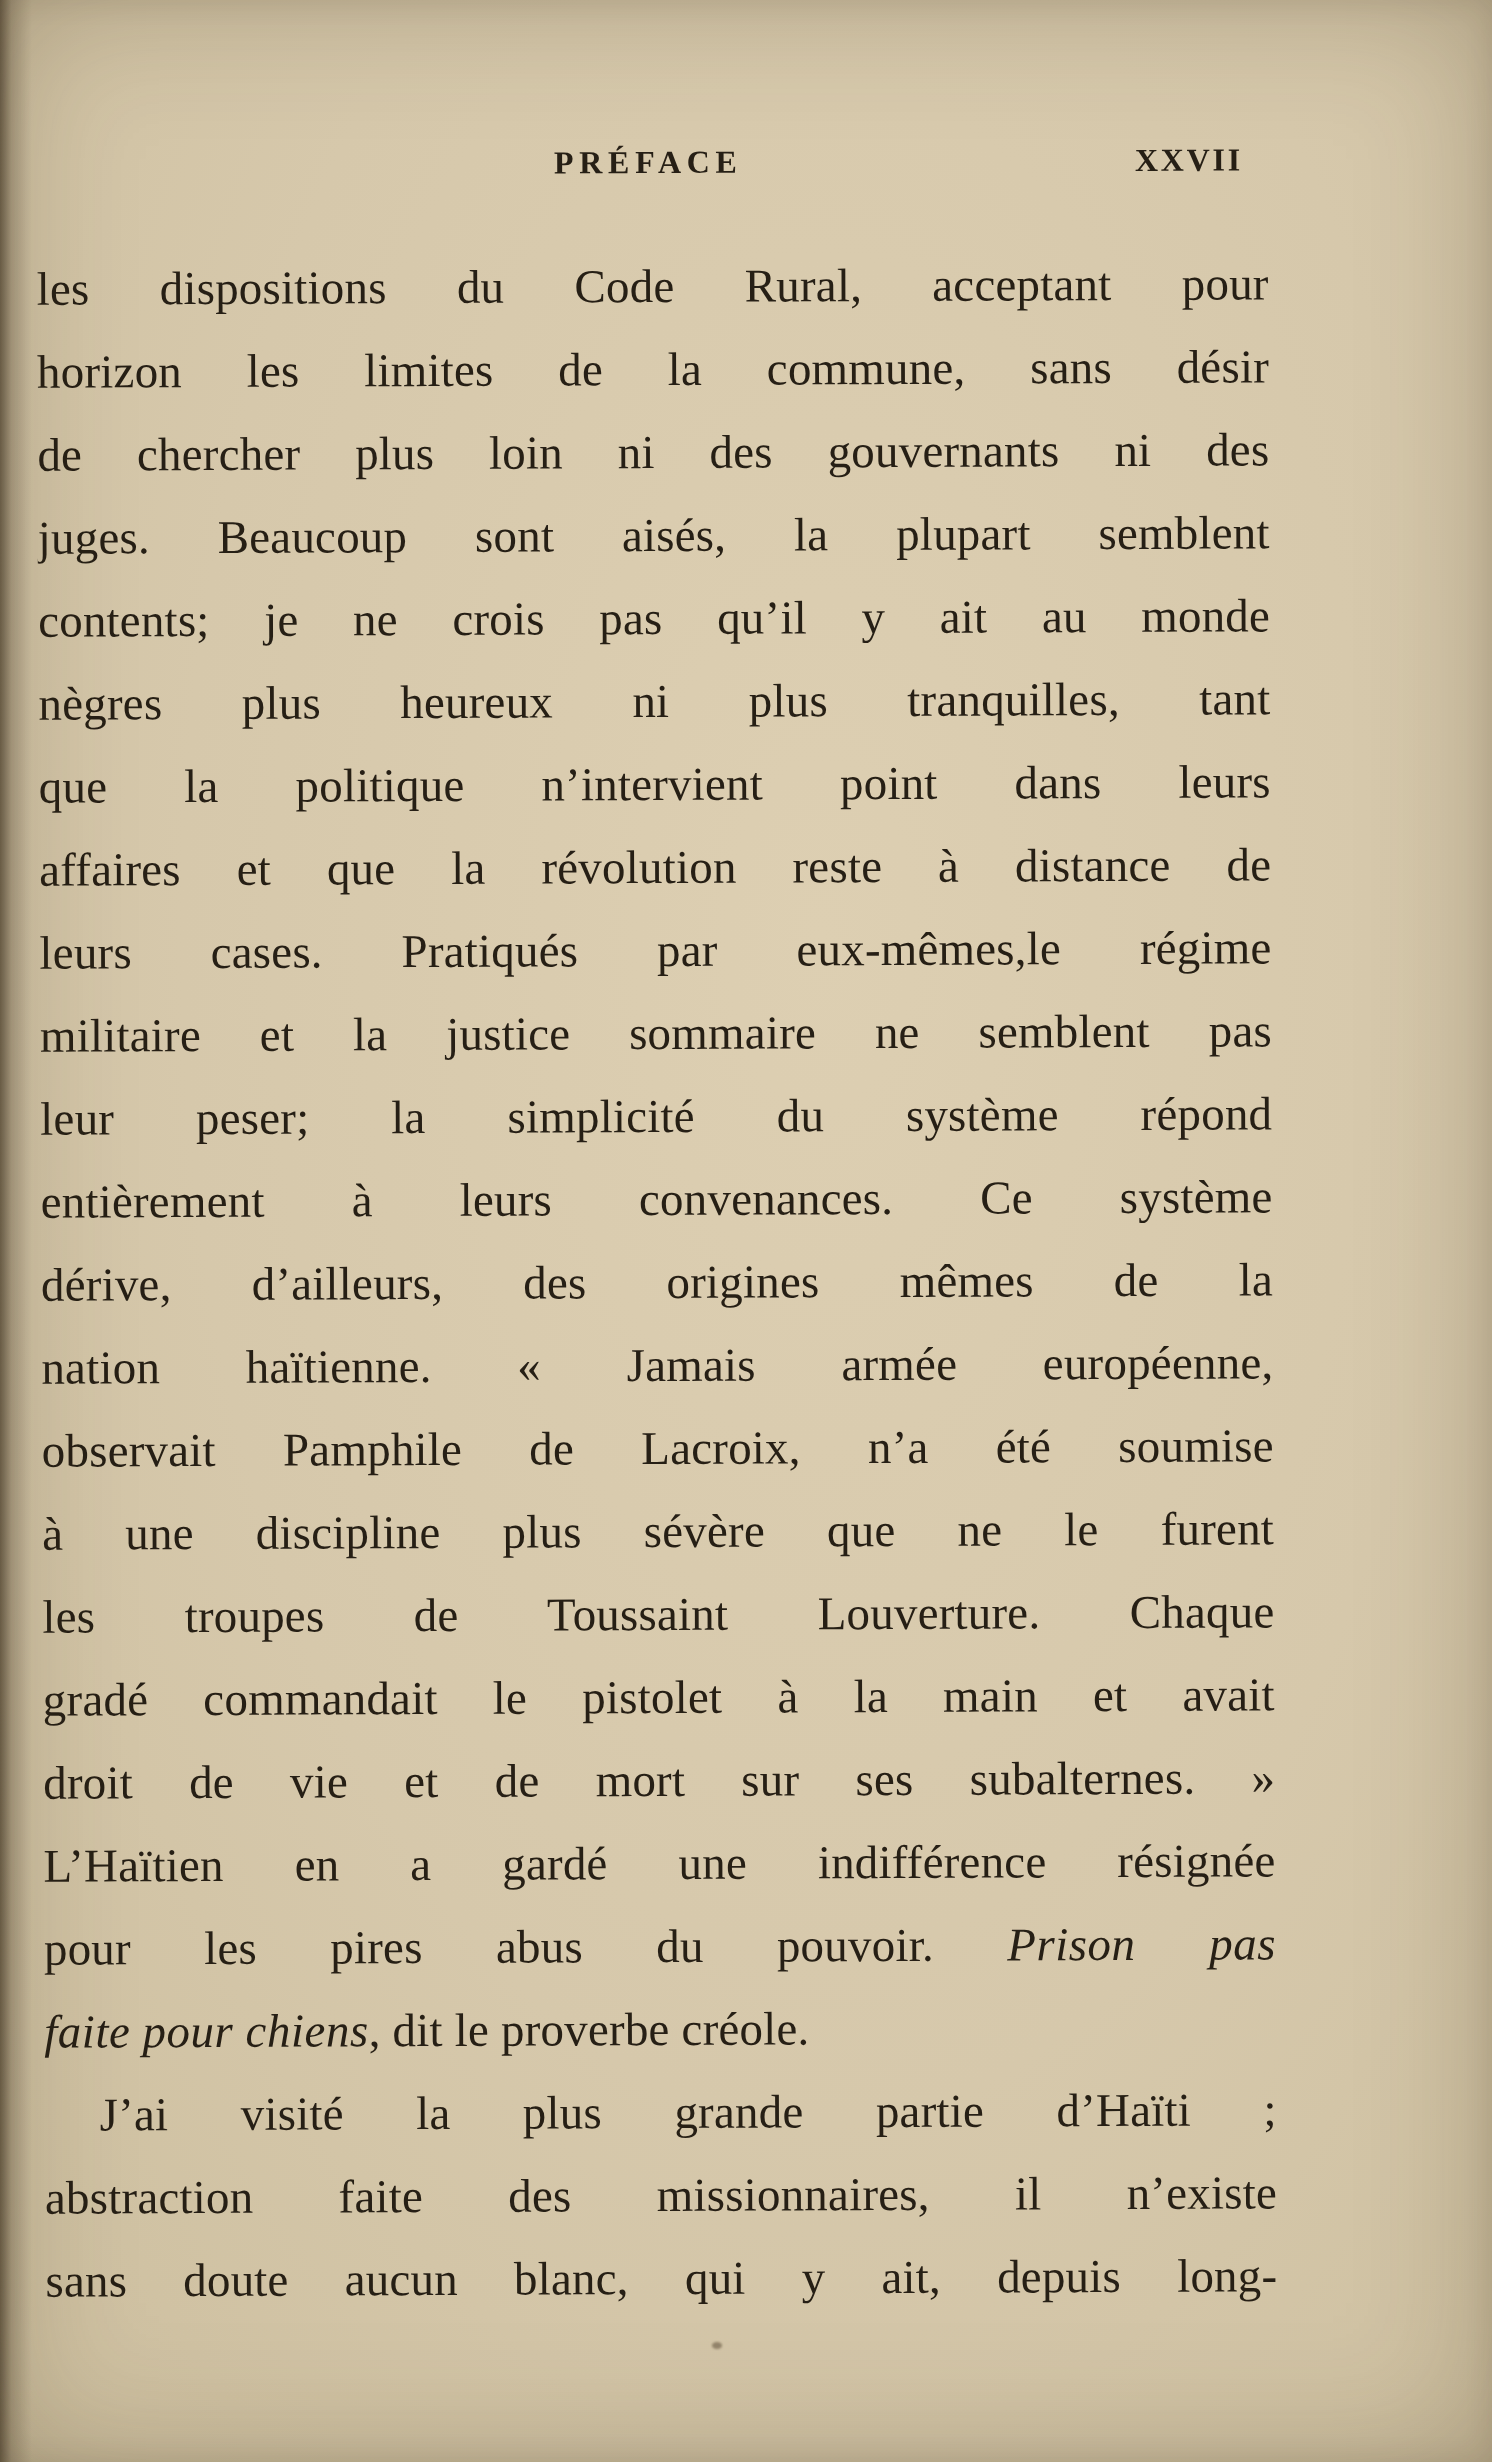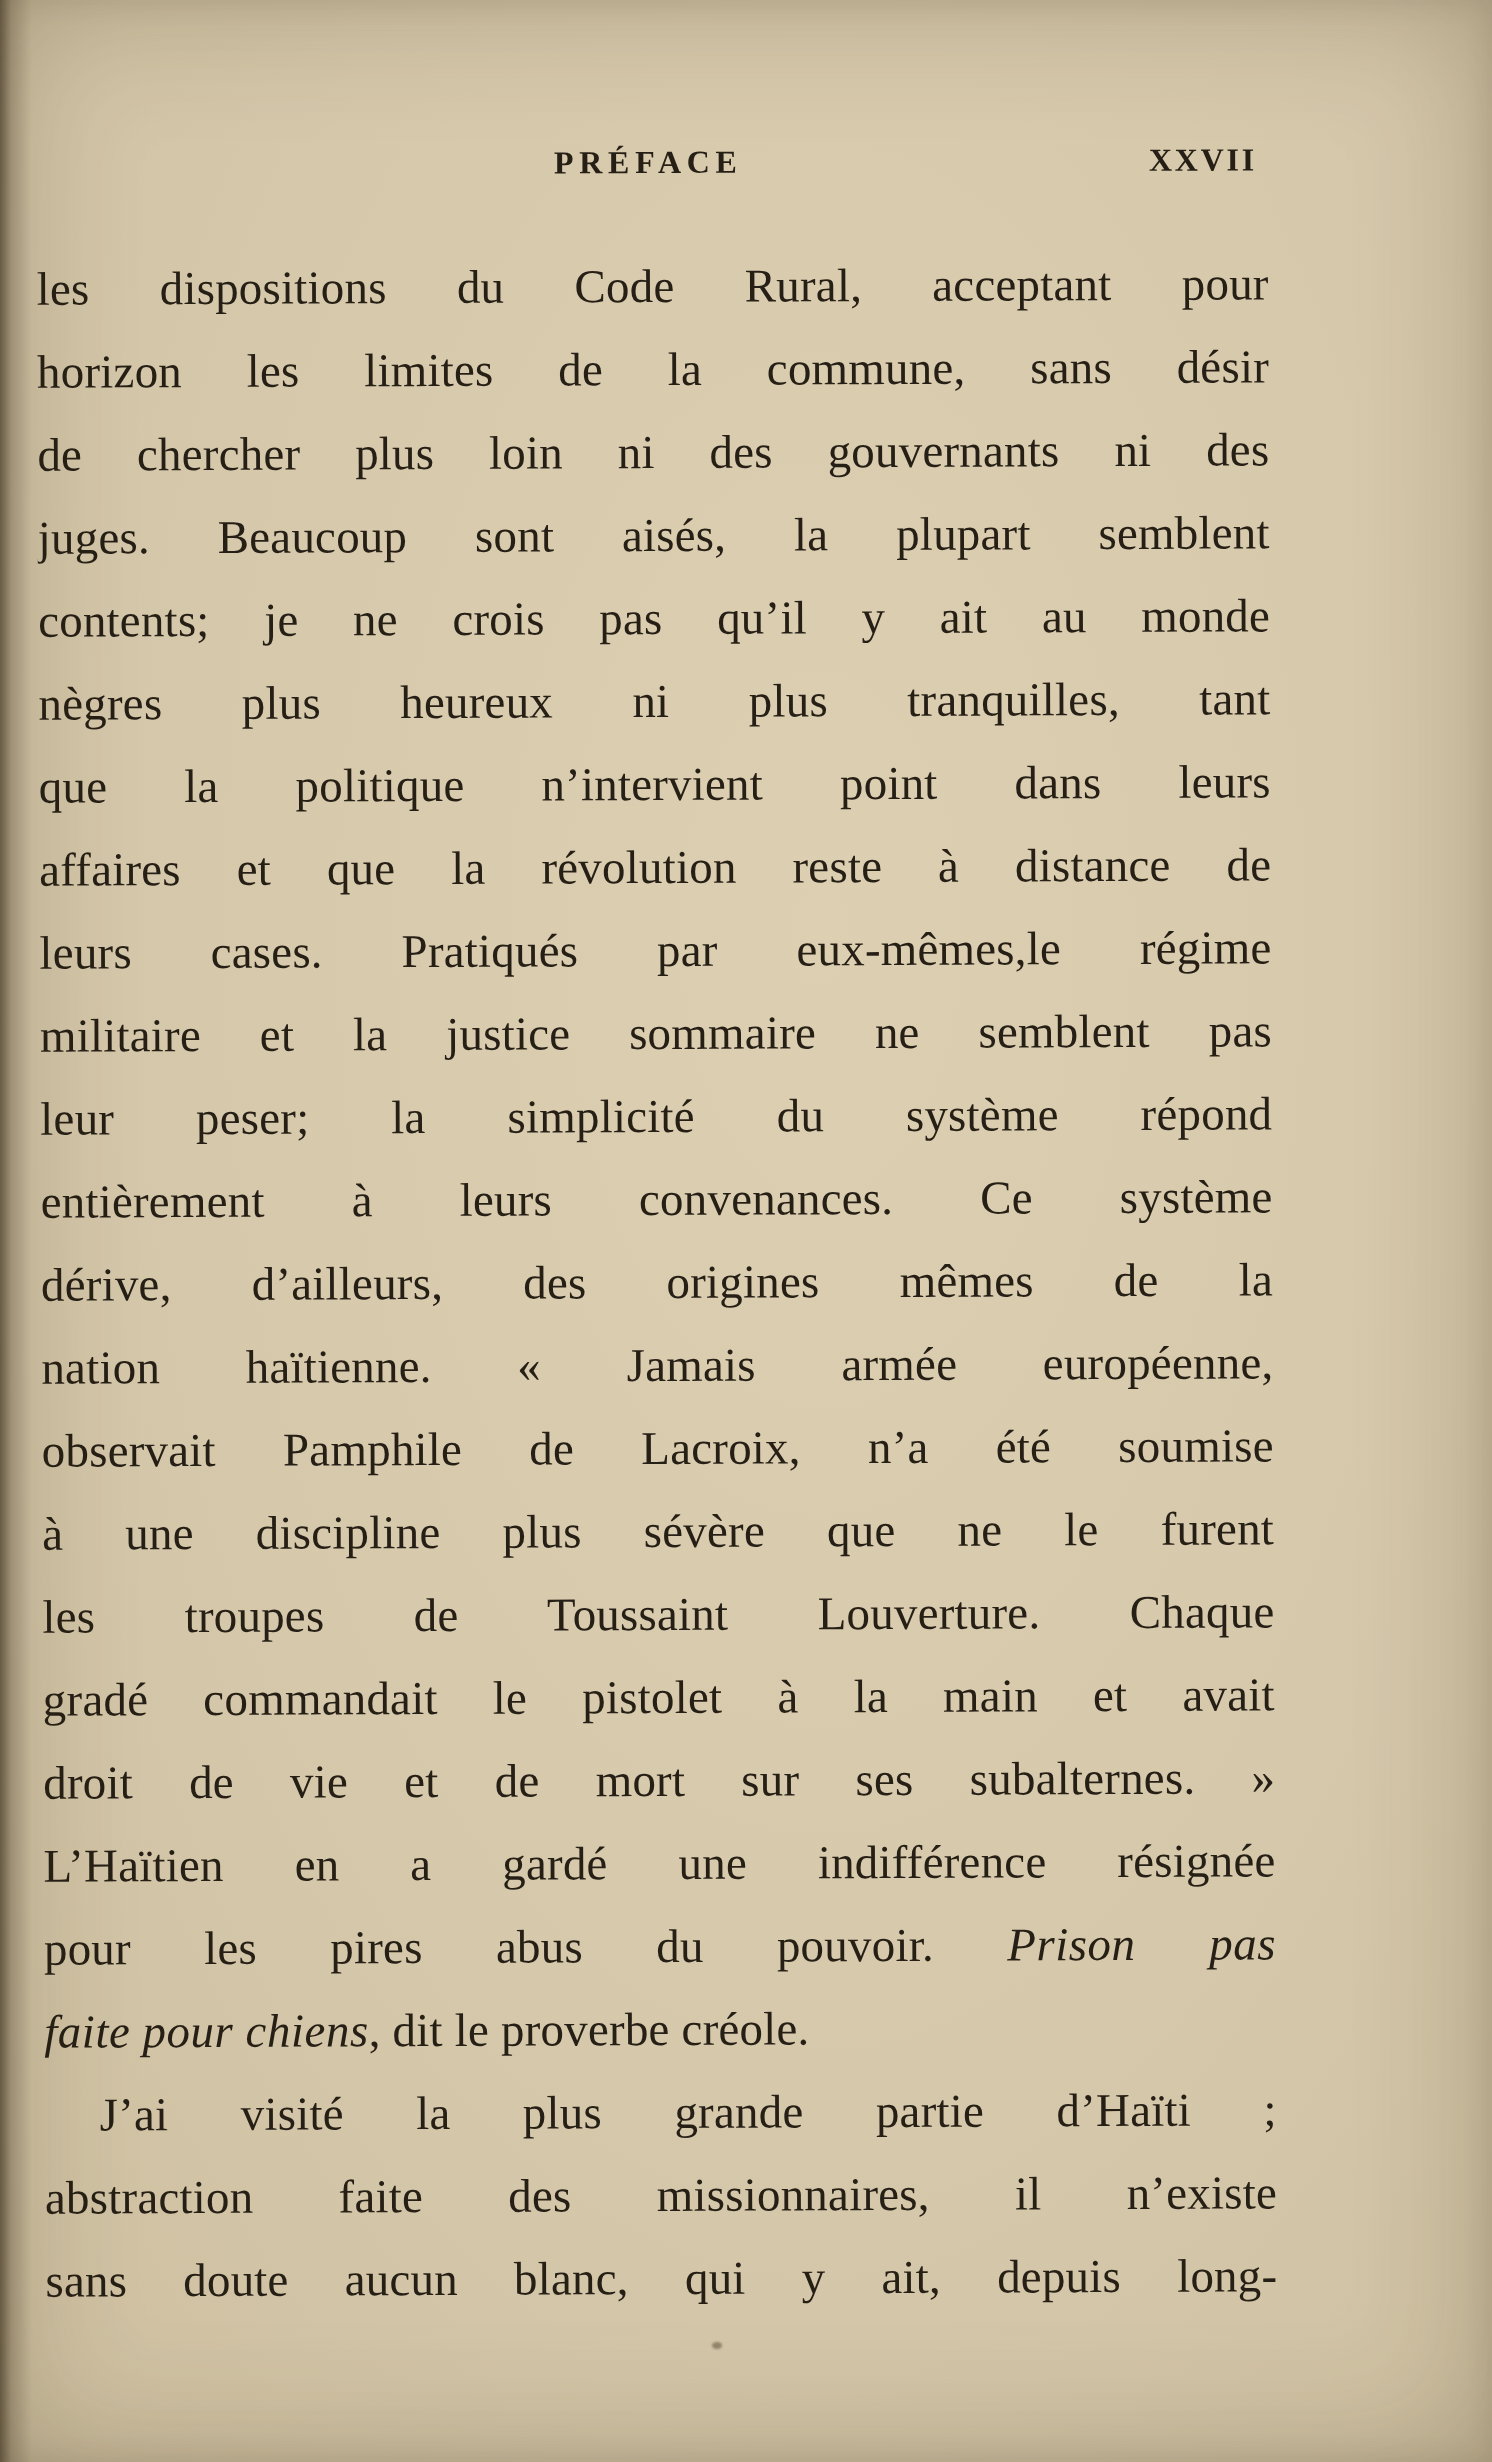--- a/index.html
+++ b/index.html
@@ -36,21 +36,21 @@
     height: 59px;
     font-size: 32px;
     font-weight: 700;
     letter-spacing: 5.7px;
   }
   .head-title {
     position: absolute; left: 50%; transform: translateX(-52%);
     top: 0;
   }
   .folio {
-    position: absolute; right: 11px; top: 0;
+    position: absolute; right: 25px; top: 0;
     letter-spacing: 2.8px;
     text-align: right;
   }
   .body-text {
     margin-top: 42px;
     font-size: 47px;
     line-height: 83px;
     letter-spacing: 0.2px;
   }
   .line {

